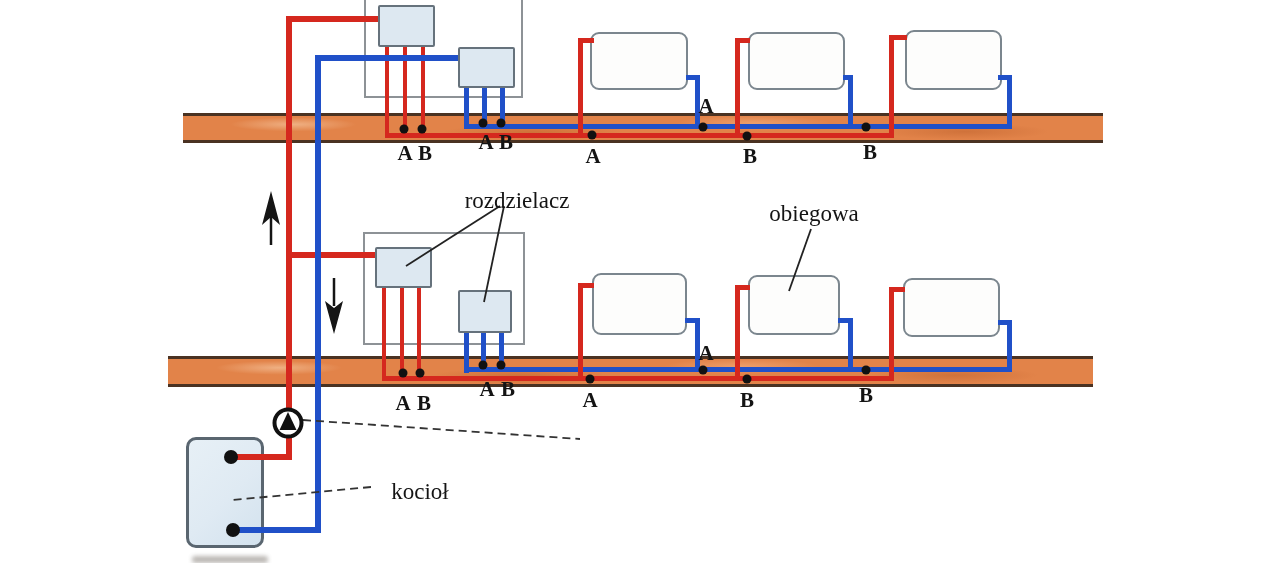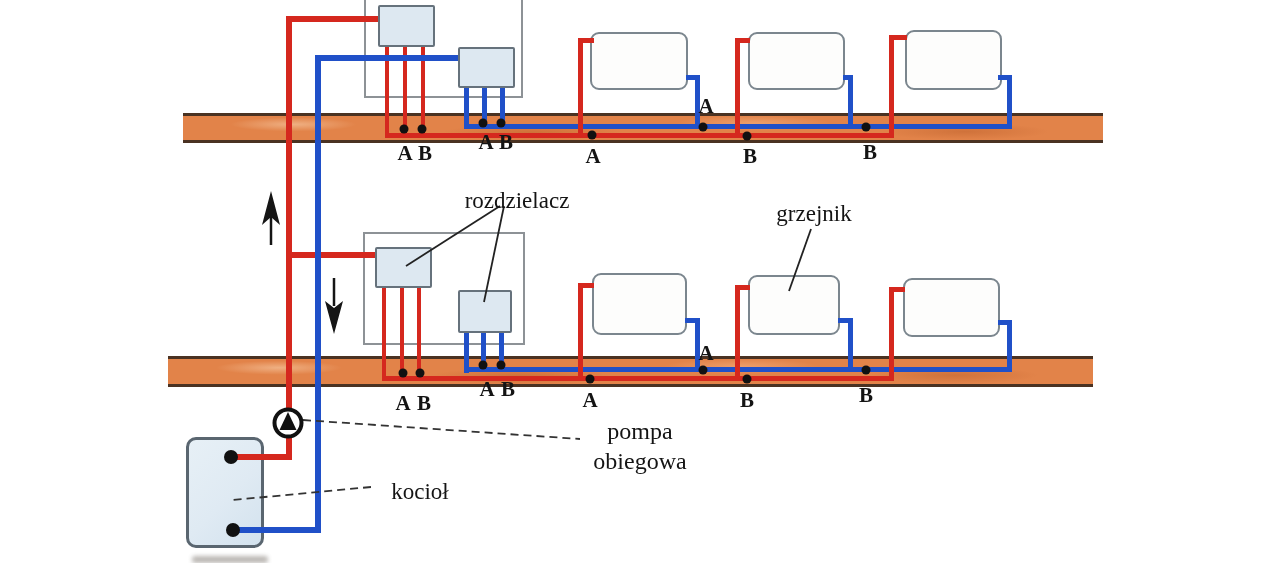--- a/index.html
+++ b/index.html
@@ -165,25 +165,21 @@
       <circle cx="483" cy="365" r="4.5"></circle>
         <circle cx="501" cy="365" r="4.5"></circle>
       <circle cx="590" cy="379" r="4.5"></circle>
         <circle cx="703" cy="370" r="4.5"></circle>
       <circle cx="747" cy="379" r="4.5"></circle>
         <circle cx="866" cy="370" r="4.5"></circle>
     </g>
   </svg>
 
   <div class="lbl" style="left:517px;top:188px;">rozdzielacz</div>
-  <div class="lbl" style="left:814px;top:201px;">grzejnik</div>
-  <div class="lbl2" style="left:640px;top:416px;">
-    <div>pompa</div>
-    <div>obiegowa</div>
-  </div>
+  <div class="lbl" style="left:814px;top:201px;">obiegowa</div>
   <div class="lbl" style="left:420px;top:479px;">kocioł</div>
 
   <div class="pt" style="left:394px;top:140px;">A</div>
   <div class="pt" style="left:414px;top:140px;">B</div>
   <div class="pt" style="left:475px;top:129px;">A</div>
   <div class="pt" style="left:495px;top:129px;">B</div>
   <div class="pt" style="left:582px;top:143px;">A</div>
   <div class="pt" style="left:695px;top:93px;">A</div>
   <div class="pt" style="left:739px;top:143px;">B</div>
   <div class="pt" style="left:859px;top:139px;">B</div>

